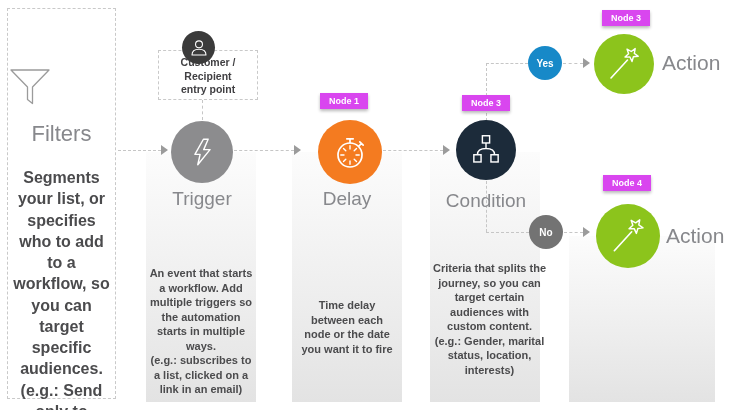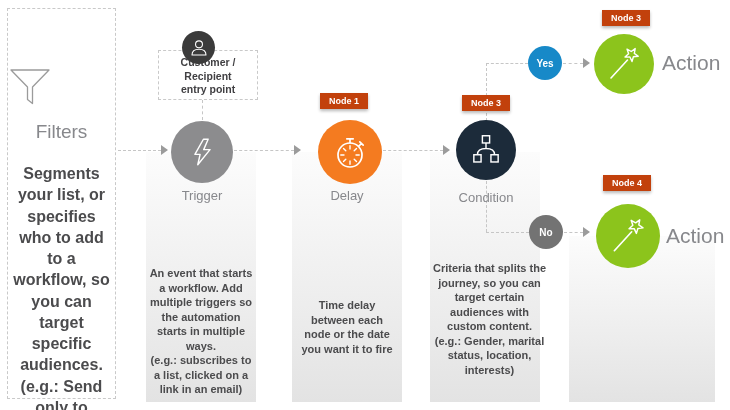--- a/index.html
+++ b/index.html
@@ -26,51 +26,51 @@
   #ln-yes-h1{left:486px;top:63px;width:42px;}
   #ln-yes-h2{left:563px;top:63px;width:20px;}     #ar-yes{left:583px;top:58px;}
   #ln-no-v{left:486px;top:181px;height:51px;}
   #ln-no-h1{left:486px;top:232px;width:43px;}
   #ln-no-h2{left:564px;top:232px;width:19px;}     #ar-no{left:583px;top:227px;}
 
   
   #filters-box{position:absolute;left:7px;top:8px;width:109px;height:391px;
                border:1px dashed #c9c9c9;box-sizing:border-box;text-align:center;}
   #funnel{margin-top:58px;}
-  #filters-title{font-size:19px;color:#87888c;margin-top:12px;}
+  #filters-title{font-size:22px;color:#87888c;margin-top:12px;}
   #filters-desc{font-size:16px;font-weight:700;color:#4b4b4d;line-height:1.33;
                 margin-top:20px;padding:0 2px;white-space:pre-line;}
 
   
   #entry-box{position:absolute;left:158px;top:50px;width:100px;height:50px;
              border:1px dashed #c9c9c9;box-sizing:border-box;
              display:flex;align-items:flex-end;justify-content:center;}
   #entry-label{font-size:10.5px;font-weight:600;color:#414043;text-align:center;
                line-height:1.3;padding-bottom:2px;white-space:pre-line;}
 
   
   .circle{position:absolute;border-radius:50%;display:flex;align-items:center;justify-content:center;}
   #c-entry{left:182px;top:31px;width:33px;height:33px;background:#3b3b3b;}
   #c-trigger{left:171px;top:121px;width:62px;height:62px;background:#8c8c8e;}
   #c-delay{left:318px;top:120px;width:64px;height:64px;background:#f47b20;}
   #c-condition{left:456px;top:120px;width:60px;height:60px;background:#1c2b3a;}
   #c-action3{left:594px;top:34px;width:60px;height:60px;background:#8cc41c;}
   #c-action4{left:596px;top:204px;width:64px;height:64px;background:#8cc41c;}
 
   
-  .badge{position:absolute;width:48px;height:16px;background:#c2410c;color:#fff;
+  .badge{position:absolute;width:48px;height:16px;background:#d946ef;color:#fff;
          font-size:9px;font-weight:700;display:flex;align-items:center;justify-content:center;
          box-shadow:0 2px 3px rgba(0,0,0,.28);}
   #bg-1{left:320px;top:93px;}
   #bg-2{left:462px;top:95px;}
   #bg-3{left:602px;top:10px;}
   #bg-4{left:603px;top:175px;}
 
   
-  .node-label{position:absolute;width:110px;text-align:center;color:#87888c;font-size:13px;}
+  .node-label{position:absolute;width:110px;text-align:center;color:#87888c;font-size:19px;}
   #lbl-trigger{left:147px;top:188px;}
   #lbl-delay{left:292px;top:188px;}
   #lbl-condition{left:431px;top:190px;}
   .action-label{position:absolute;color:#87888c;font-size:21px;}
   #lbl-action3{left:662px;top:51px;}
   #lbl-action4{left:666px;top:224px;}
   .desc{position:absolute;font-size:11px;font-weight:600;color:#4b4b4d;
         text-align:center;line-height:1.32;white-space:pre-line;}
   #desc-trigger{left:148px;top:266px;width:106px;}
   #desc-delay{left:297px;top:298px;width:100px;}

